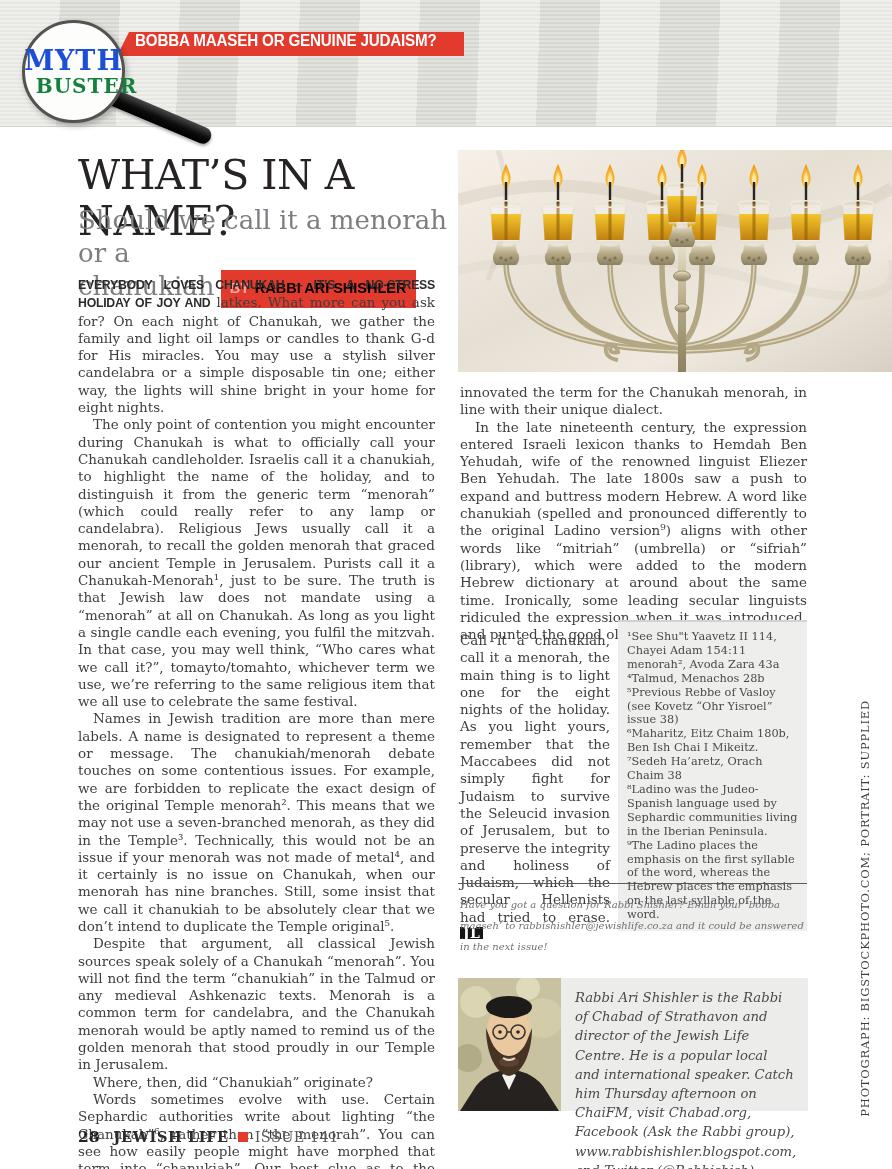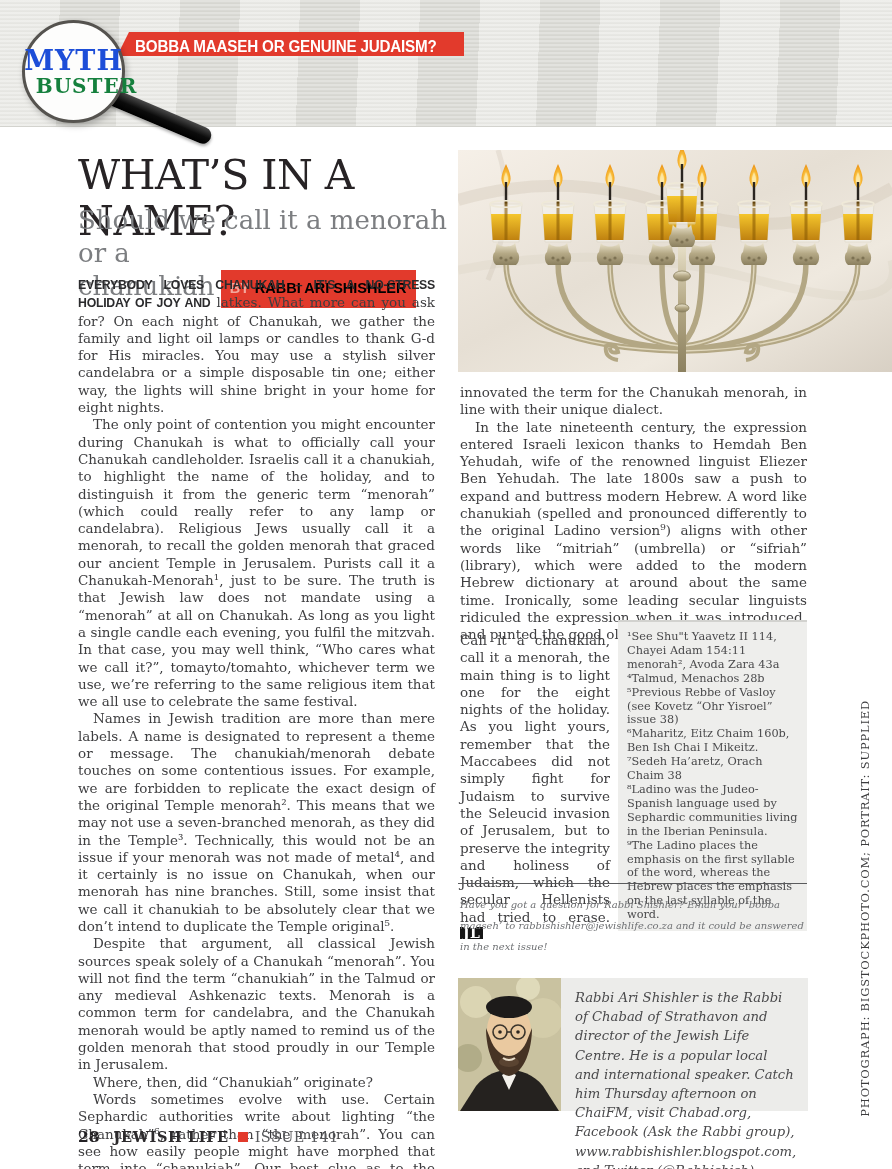--- a/index.html
+++ b/index.html
@@ -16,21 +16,21 @@
       background:repeating-linear-gradient(92deg,rgba(255,255,255,.25) 0 60px,rgba(0,0,0,.03) 60px 120px);}
   .lens{position:absolute;left:22px;top:20px;width:97px;height:97px;border-radius:50%;
       background:#fdfdfc;border:3px solid #55534f;box-shadow:2px 3px 6px rgba(0,0,0,.25);
       display:flex;flex-direction:column;align-items:center;justify-content:center;z-index:3;}
   .lens .l1{font-family:"DejaVu Serif",serif;font-weight:bold;font-size:27px;line-height:28px;color:#1d4ed8;letter-spacing:1px;}
   .lens .l2{font-family:"DejaVu Serif",serif;font-weight:bold;font-size:20px;line-height:22px;color:#15803d;letter-spacing:1px;margin-left:26px;}
   .handle{position:absolute;left:102px;top:84px;width:118px;height:17px;border-radius:9px;
       background:linear-gradient(180deg,#4a4a4a,#0c0c0c 55%,#000);transform:rotate(23deg);transform-origin:left center;
       box-shadow:1px 2px 3px rgba(0,0,0,.3);z-index:2;}
   .banner{position:absolute;left:117px;top:32px;height:24px;padding:0 12px 0 18px;z-index:1;
-      background:#e23a2c;display:flex;align-items:flex-end;
+      background:#e23a2c;display:flex;align-items:flex-start;
       clip-path:polygon(12px 0,100% 0,100% 100%,0 100%);}
   .banner span{font-family:"Liberation Sans",sans-serif;font-weight:bold;font-size:16px;
       color:#ffffff;letter-spacing:-0.2px;transform:scaleX(.95);transform-origin:left center;white-space:nowrap;}
 
   
   .title{position:absolute;left:78px;top:152px;width:390px;font-size:41px;line-height:46px;
       color:#272325;letter-spacing:-0.5px;}
   .subtitle{position:absolute;left:78px;top:204px;width:395px;font-size:26px;line-height:33px;color:#7c7e81;}
   .byline{display:inline-block;background:#e23a2c;padding:2px 9px 3px 9px;margin-left:6px;vertical-align:2px;
       font-family:"Liberation Sans",sans-serif;font-weight:bold;font-size:14.5px;letter-spacing:0;white-space:nowrap;}
@@ -195,21 +195,21 @@
 
   <div class="narrow">
     <p><span>Call it a chanukiah, call it a menorah, the main thing is to light one for the eight nights of the holiday. As you light yours, remember that the Maccabees did not simply fight for Judaism to survive the Seleucid invasion of Jerusalem, but to preserve the integrity and holiness of Judaism, which the secular Hellenists had tried to erase.</span> <span class="endmark">JL</span></p>
   </div>
 
   <div class="footnotes">
     <div>¹See Shu"t Yaavetz II 114, Chayei Adam 154:11</div>
     <div>menorah², Avoda Zara 43a</div>
     <div>⁴Talmud, Menachos 28b</div>
     <div>⁵Previous Rebbe of Vasloy (see Kovetz “Ohr Yisroel” issue 38)</div>
-    <div>⁶Maharitz, Eitz Chaim 160b, Ben Ish Chai I Mikeitz.</div>
+    <div>⁶Maharitz, Eitz Chaim 180b, Ben Ish Chai I Mikeitz.</div>
     <div>⁷Sedeh Ha’aretz, Orach Chaim 38</div>
     <div>⁸Ladino was the Judeo-Spanish language used by Sephardic communities living in the Iberian Peninsula.</div>
     <div>⁹The Ladino places the emphasis on the first syllable of the word, whereas the Hebrew places the emphasis on the last syllable of the word.</div>
   </div>
 
   <div class="rule"></div>
   <div class="question">Have you got a question for Rabbi Shishler? Email your ’bobba maaseh’ to rabbishishler@jewishlife.co.za and it could be answered in the next issue!</div>
 
   <div class="bio-wrap">
     <div class="portrait">

